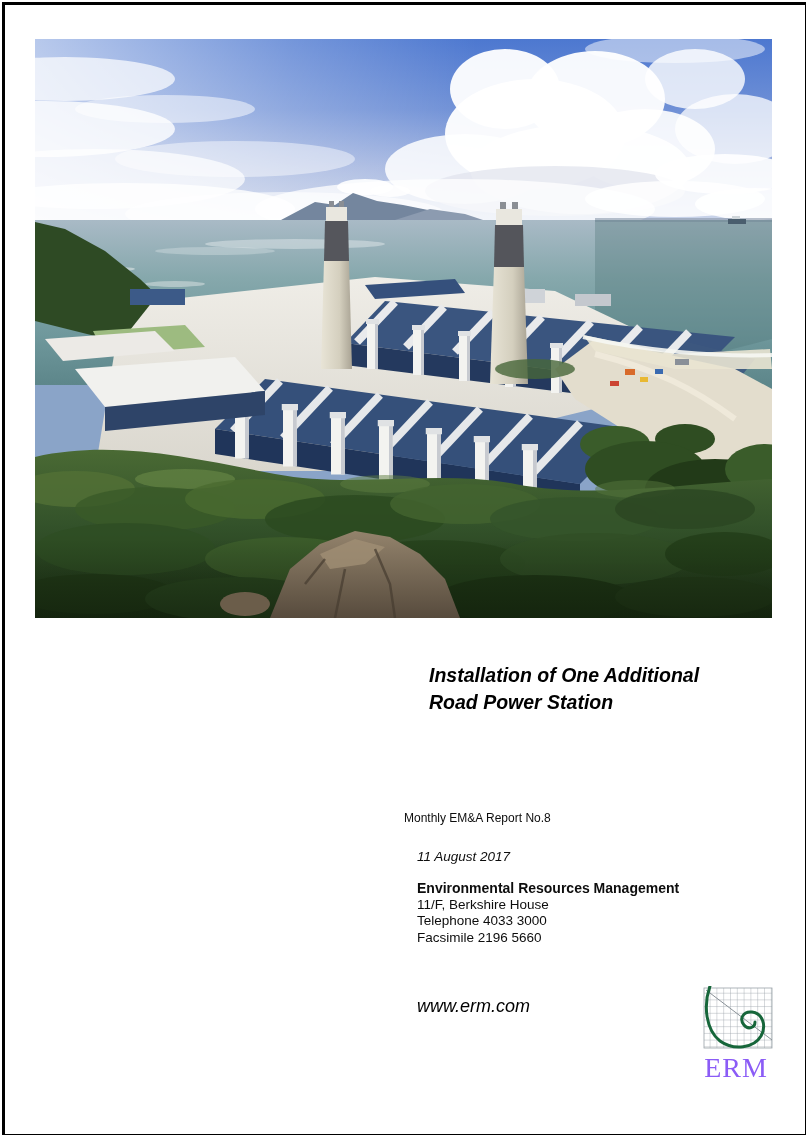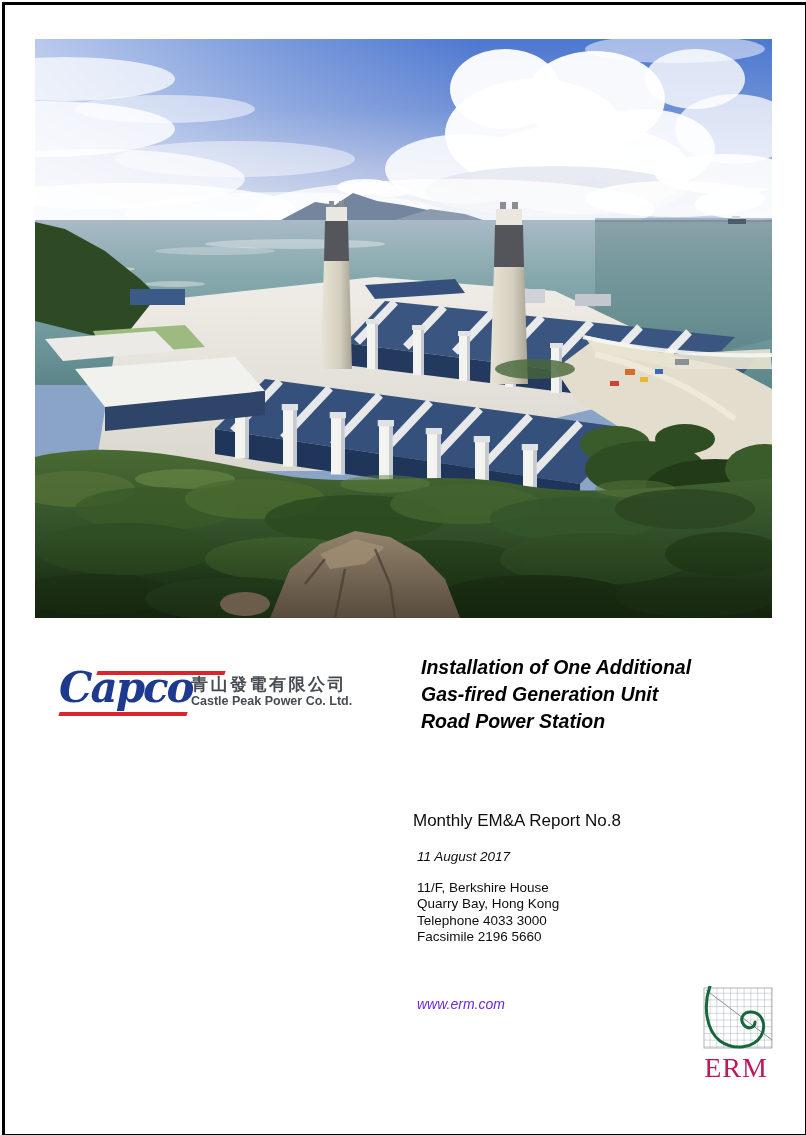--- a/index.html
+++ b/index.html
@@ -29,36 +29,36 @@
   .capco-rule.top{left:38px;top:3px;width:128px;transform:skewX(-18deg);}
   .capco-rule.bottom{left:0px;top:44px;width:128px;transform:skewX(-18deg);}
   .capco-names{position:absolute;left:132px;top:6px;white-space:nowrap;}
   .capco-zh{
     font-family:"DejaVu Sans",sans-serif;
     font-size:17px;line-height:20px;letter-spacing:2.5px;color:#474b52;font-weight:bold;
   }
   .capco-en{font-size:12.5px;line-height:15px;font-weight:bold;color:#474b52;}
   
   .title{
-    position:absolute;left:412px;top:645px;margin:4px;
+    position:absolute;left:412px;top:645px;margin:12px;
     font-size:19.5px;line-height:27px;font-weight:bold;font-style:italic;color:#000;
     white-space:nowrap;
   }
   .title span{display:block;}
-  .report-name{position:absolute;left:408px;top:806px;font-size:17px;color:#0d0d0d;}
+  .report-name{position:absolute;left:399px;top:806px;font-size:12px;color:#0d0d0d;}
   .report-date{position:absolute;left:412px;top:844px;font-size:13.5px;color:#0d0d0d;font-style:italic;}
   .address{position:absolute;left:412px;top:875px;font-size:13.5px;line-height:16.4px;color:#0d0d0d;}
   .addr-company{font-size:14px;font-weight:bold;line-height:17px;}
-  .website{position:absolute;left:412px;top:991px;font-size:14px;font-style:italic;color:#6d28d9;}
+  .website{position:absolute;left:412px;top:991px;font-size:18px;font-style:italic;color:#000000;}
   
   .erm{position:absolute;left:691px;top:981px;width:80px;text-align:center;}
   .erm svg{display:block;margin:0 auto;}
   .erm-text{
     font-family:"Liberation Serif",serif;
-    font-size:28px;line-height:30px;letter-spacing:1px;color:#be185d;margin-top:1px;
+    font-size:28px;line-height:30px;letter-spacing:1px;color:#8b5cf6;margin-top:1px;
   }
 </style>
 </head>
 <body>
 
 <div class="page">
 
   <div class="photo" role="img" aria-label="Aerial photograph of Black Point Power Station: two tall chimneys and dark blue gas-fired generation buildings with rows of white stacks beside the sea, a distant island on the horizon, cumulus clouds, and a green hillside with rocky outcrop in the foreground">
     <svg width="737" height="579" viewBox="0 0 737 579" xmlns="http://www.w3.org/2000/svg">
       <defs>
@@ -293,42 +293,32 @@
         <polygon points="285,515 320,500 350,508 330,525 295,530" fill="#a08f74" opacity="0.8"></polygon>
         <g stroke="#463c30" stroke-width="2.5" opacity="0.7" fill="none">
           <path d="M300,579 L310,530"></path>
           <path d="M340,510 L355,545 L360,579"></path>
           <path d="M270,545 L290,520"></path>
         </g>
       </g>
     </svg>
   </div>
 
-  <div class="capco">
-    <span class="capco-rule top"></span>
-    <span class="capco-word">Capco</span>
-    <span class="capco-rule bottom"></span>
-    <div class="capco-names">
-      <div class="capco-zh">青山發電有限公司</div>
-      <div class="capco-en">Castle Peak Power Co. Ltd.</div>
-    </div>
-  </div>
 
   <h1 class="title">
     <span>Installation of One Additional</span>
-    <span>Gas-fired Generation Unit</span>
     <span>Road Power Station</span>
   </h1>
 
   <div class="report-name">Monthly EM&amp;A Report No.8</div>
   <div class="report-date">11 August 2017</div>
 
   <div class="address">
+    <div class="addr-company">Environmental Resources Management</div>
     <div>11/F, Berkshire House</div>
-    <div>Quarry Bay, Hong Kong</div>
     <div>Telephone 4033 3000</div>
     <div>Facsimile 2196 5660</div>
   </div>
 
   <div class="website">www.erm.com</div>
 
   <div class="erm">
     <svg width="80" height="66" viewBox="0 0 80 66" xmlns="http://www.w3.org/2000/svg">
       <defs>
         <pattern id="ermGrid" width="6.8" height="6.7" patternUnits="userSpaceOnUse">

